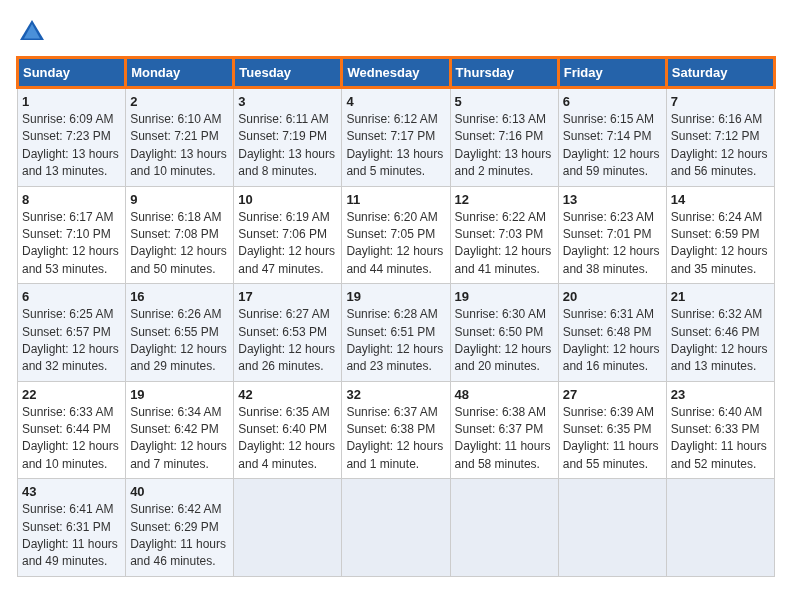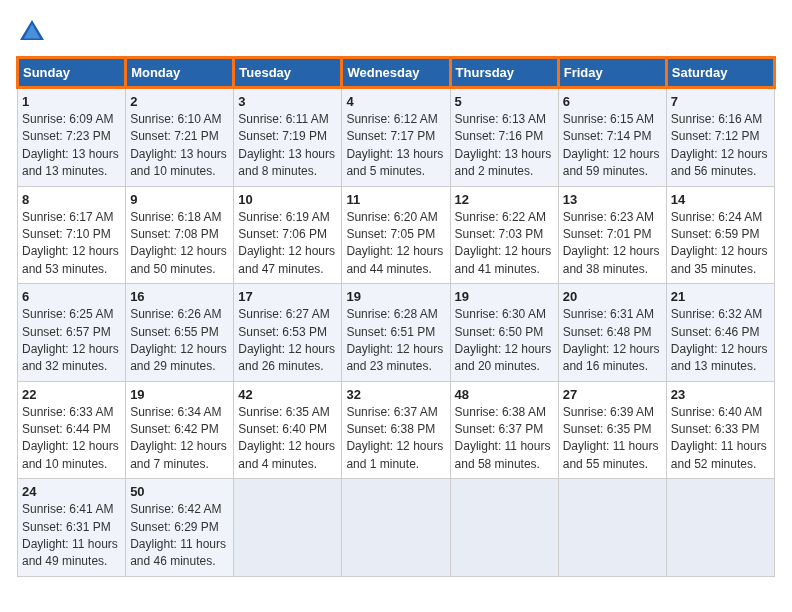--- a/index.html
+++ b/index.html
@@ -246,25 +246,25 @@
           <span class="day-num">27</span>
           <div class="day-detail">Sunrise: 6:39 AM<br>Sunset: 6:35 PM<br>Daylight: 11 hours and 55 minutes.</div>
         </td>
         <td>
           <span class="day-num">23</span>
           <div class="day-detail">Sunrise: 6:40 AM<br>Sunset: 6:33 PM<br>Daylight: 11 hours and 52 minutes.</div>
         </td>
       </tr>
       <tr>
         <td>
-          <span class="day-num">24</span>
+          <span class="day-num">43</span>
           <div class="day-detail">Sunrise: 6:41 AM<br>Sunset: 6:31 PM<br>Daylight: 11 hours and 49 minutes.</div>
         </td>
         <td>
-          <span class="day-num">50</span>
+          <span class="day-num">40</span>
           <div class="day-detail">Sunrise: 6:42 AM<br>Sunset: 6:29 PM<br>Daylight: 11 hours and 46 minutes.</div>
         </td>
         <td class="empty-cell"></td>
         <td class="empty-cell"></td>
         <td class="empty-cell"></td>
         <td class="empty-cell"></td>
         <td class="empty-cell"></td>
       </tr>
     </tbody>
 </table>

